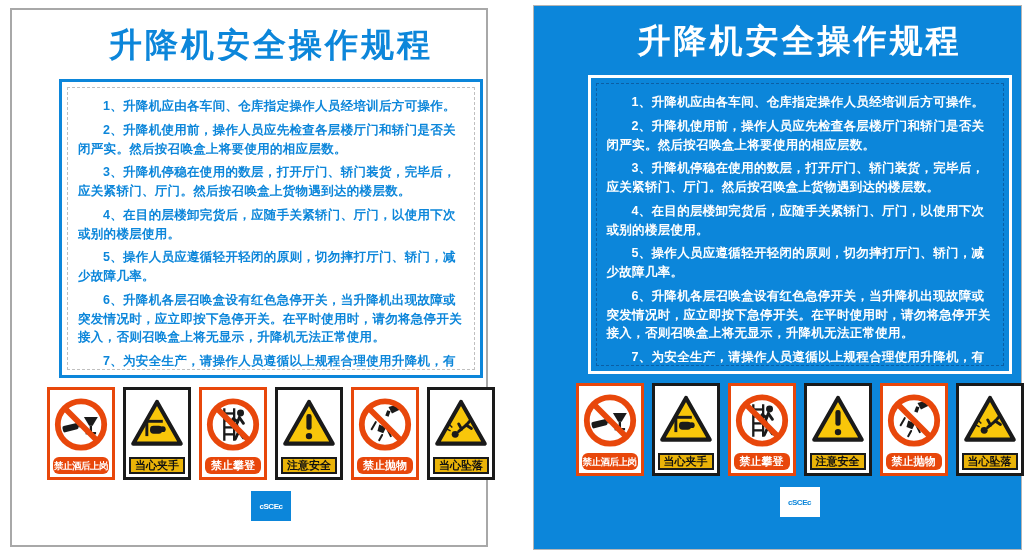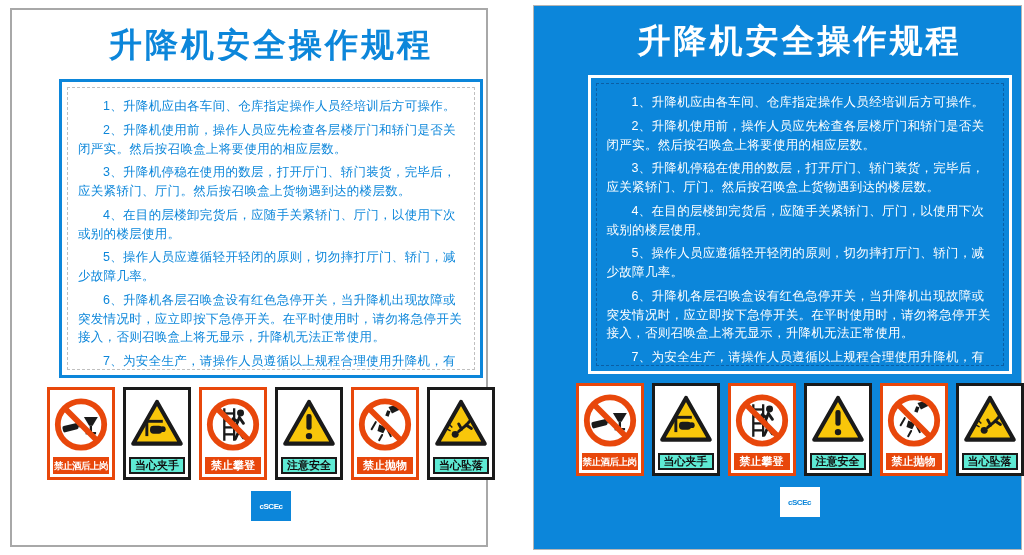--- a/index.html
+++ b/index.html
@@ -16,32 +16,32 @@
   .poster.light{left:10px;top:8px;width:478px;height:539px;background:#fff;border:2px solid #a8a8a8;}
   .poster.dark{left:533px;top:5px;width:489px;height:545px;background:var(--blue);border:1px solid #b5b5b5;}
 
   .title{margin-top:13px;font-size:33px;font-weight:bold;letter-spacing:3px;color:var(--blue);white-space:nowrap;}
   .dark .title{color:#ffffff;}
 
   .rules-box{margin-top:11px;width:424px;height:299px;border:3px solid var(--blue);padding:5px;background:transparent;}
   .dark .rules-box{border-color:#ffffff;}
   .rules-inner{width:100%;height:100%;border:1px dashed #bfbfbf;padding:4px 10px;overflow:hidden;}
   .dark .rules-inner{border:1px dashed #0b5fa5;}
-  .rule{margin:5px 0;font-size:12.5px;font-weight:normal;line-height:1.5;color:var(--blue);text-indent:2em;letter-spacing:.3px;}
+  .rule{margin:5px 0;font-size:12.5px;font-weight:bold;line-height:1.5;color:var(--blue);text-indent:2em;letter-spacing:.3px;}
   .dark .rule{color:#ffffff;}
 
   .signs-row{margin-top:9px;display:flex;gap:8px;}
   .sign{width:68px;height:93px;background:#fff;display:flex;flex-direction:column;padding:2px;}
   .sign.prohibition{border:3px solid var(--red);}
   .sign.warning{border:3px solid var(--ink);}
   .pict{flex:1;display:flex;align-items:center;justify-content:center;}
   .pict svg{display:block;width:100%;height:100%;}
   .sign-label{height:17px;line-height:17px;text-align:center;font-weight:bold;font-size:11px;white-space:nowrap;}
-  .prohibition .sign-label{background:var(--red);color:#fff;margin:0 1px 1px;}
-  .warning .sign-label{border:2px solid var(--ink);color:#111;background:#5eead4;margin:0 1px 1px;line-height:12px;}
+  .prohibition .sign-label{background:var(--red);color:#fff;margin:0 1px 1px;border-radius:6px;}
+  .warning .sign-label{border:2px solid var(--ink);color:#111;background:#eab308;margin:0 1px 1px;line-height:12px;}
   .sign-label.long{font-size:9.5px;letter-spacing:-.5px;}
 
   .logo{margin-top:11px;width:40px;height:30px;display:flex;align-items:center;justify-content:center;font-size:8px;font-weight:bold;letter-spacing:-.5px;}
   .light .logo{background:var(--blue);color:#fff;}
   .dark .logo{background:#fff;color:var(--blue);}
 </style>
 </head>
 <body>
 
 <div class="canvas">

